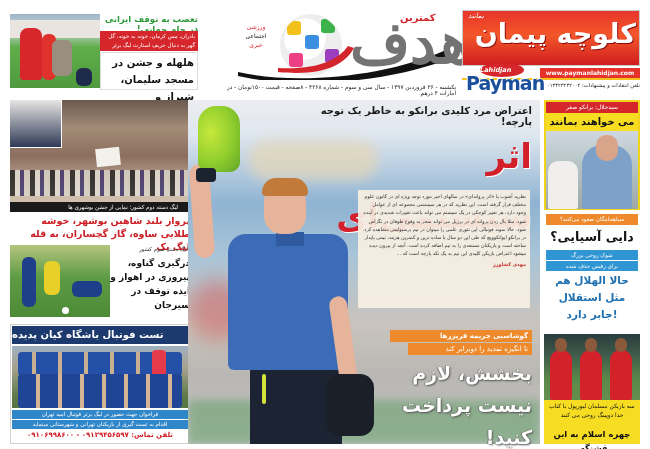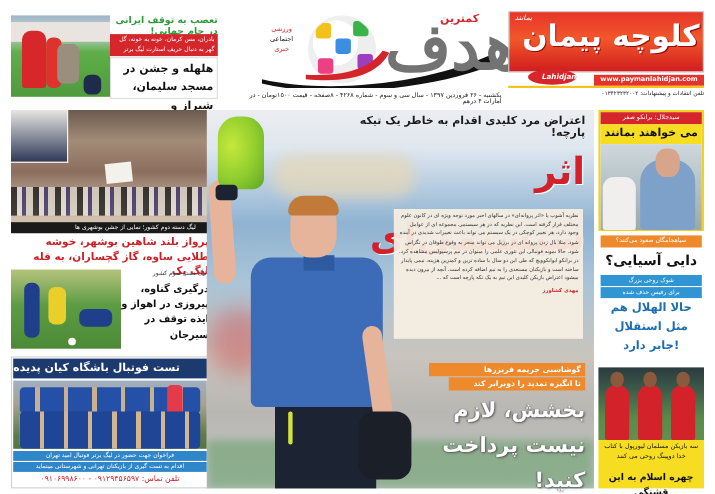--- a/index.html
+++ b/index.html
@@ -29,21 +29,21 @@
   #logo-tags { left: 238px; top: 22px; width: 36px; font-size: 6px; line-height: 9px; text-align: center; }
   #dateline { left: 226px; top: 84px; width: 230px; font-size: 5.8px; color: #222; }
   #ad-red { left: 462px; top: 10px; width: 178px; height: 56px;
     background: linear-gradient(180deg,#e8352a 0%,#f2572a 45%,#d11d1f 100%); border: 1px solid #c9c9c9; }
   #ad-title { left: 472px; top: 16px; width: 164px; font-size: 27px; font-weight: bold; color: #fff; line-height: 36px; text-shadow: 1px 1px 0 #8a0d10; text-align: right; }
   #ad-brandsig { left: 468px; top: 12px; font-size: 7px; color: #fff; font-style: italic; }
   #ad-url { left: 540px; top: 68px; width: 100px; height: 10px; background: #e5322a; color: #fff; font-size: 6px; line-height: 10px; text-align:center; font-weight: bold; }
   #ad-yellow { left: 462px; top: 78px; width: 178px; height: 2px; background: #f7c21c; }
   #ad-phone { left: 536px; top: 82px; width: 104px; font-size: 5.2px; color: #222; }
   #ad-logo { left: 466px; top: 63px; width: 74px; height: 30px; }
-  #ad-logo .oval { position:absolute; left:14px; top:0; width:44px; height:14px; border-radius:50%; background:#d6262b; color:#fff; font-size:6.5px; text-align:right; line-height:14px; font-style: italic; font-weight: bold; }
+  #ad-logo .oval { position:absolute; left:14px; top:0; width:44px; height:14px; border-radius:50%; background:#d6262b; color:#fff; font-size:6.5px; text-align:left; line-height:14px; font-style: italic; font-weight: bold; }
   #ad-logo .word { position:absolute; left:0; top:10px; font-size:19px; font-weight:bold; color:#1b4f9c; line-height:20px; letter-spacing:-1px; text-shadow: 1px 1px 0 #fff, -1px -1px 0 #fff; font-family: "DejaVu Sans", sans-serif; }
 
   
   #lc-photo1 { left: 10px; top: 100px; width: 180px; height: 112px;
     background: linear-gradient(180deg,#6b5a4e 0%,#a38c78 25%,#8c6e5e 50%,#c9b7a4 80%,#d9c9b6 100%); overflow: hidden; }
   #lc-photo1 .inset { position:absolute; left:0; top:0; width:52px; height:48px; background: linear-gradient(180deg,#e8e6e3,#2f3a57); border-right:1px solid #fff; border-bottom:1px solid #fff; }
   #lc-photo1 .flag { position:absolute; left:86px; top:48px; width:24px; height:18px; background:#f3f1ec; transform: rotate(-6deg); }
   #lc-photo1 .crowd { position:absolute; left:0; top:70px; width:180px; height:26px;
     background: repeating-linear-gradient(90deg,#1c1c1c 0 5px,#e7e1d7 5px 10px,#3b2f6a 10px 14px,#d9d3c8 14px 20px); opacity:.8; }
   #lc-caption { left: 10px; top: 202px; width: 180px; height: 10px; background: #1a1a1a; color: #fff; font-size: 5.5px; line-height: 10px; padding-right: 12px; }
@@ -60,21 +60,21 @@
   #lc-ad-title { left: 12px; top: 326px; width: 176px; height: 18px; background: #1d3a6e; color: #fff; font-size: 10px; font-weight: bold; text-align: left; line-height: 18px; }
   #lc-ad-photo { left: 12px; top: 346px; width: 176px; height: 62px;
     background: linear-gradient(180deg,#9fb0c0 0%,#a7a28f 35%,#5f7a4a 80%,#55753f 100%); overflow:hidden; }
   #lc-ad-photo .row1 { position:absolute; left:6px; top:6px; width:164px; height:24px;
     background: repeating-linear-gradient(90deg,#2450a8 0 14px,#c8b090 14px 18px,#2450a8 18px 26px); border-radius:4px; }
   #lc-ad-photo .row2 { position:absolute; left:6px; top:28px; width:164px; height:34px;
     background: repeating-linear-gradient(90deg,#1e4596 0 18px,#d3b595 18px 22px); border-radius:4px; }
   #lc-ad-photo .gk { position:absolute; left:140px; top:4px; width:14px; height:30px; background:#e53a4a; border-radius:4px; }
   #lc-ad-line1 { left: 12px; top: 410px; width: 176px; height: 9px; background: #2f86c8; color: #fff; font-size: 5.5px; line-height: 9px; text-align:center; }
   #lc-ad-line2 { left: 12px; top: 420px; width: 176px; height: 9px; background: #2f86c8; color: #fff; font-size: 5.5px; line-height: 9px; text-align:center; }
-  #lc-ad-phone { left: 12px; top: 431px; width: 176px; font-size: 7px; font-weight: normal; color: #d21f27; text-align:center; }
+  #lc-ad-phone { left: 12px; top: 431px; width: 176px; font-size: 7px; font-weight: bold; color: #d21f27; text-align:center; }
 
   
   #hero { left: 188px; top: 100px; width: 352px; height: 344px;
     background: linear-gradient(180deg,#ecedf0 0%,#dfe7ef 10%,#8fb3d2 30%,#a9c4d8 45%,#c9c4bd 65%,#b9b7b3 80%,#c3c6c7 100%); overflow:hidden; }
   #hero .blur1 { position:absolute; left:60px; top:40px; width:130px; height:40px; background:#e7d7b6; border-radius:30px; filter: blur(6px); opacity:.7; }
   #hero .blur2 { position:absolute; left:0; top:180px; width:60px; height:60px; background:#d43c3c; border-radius:30px; filter: blur(10px); opacity:.4; }
   #hero .green { position:absolute; left:0; top:300px; width:352px; height:44px; background:#5a9a5b; filter: blur(4px); opacity:.5; }
   
   #player-arm { left: 192px; top: 164px; width: 20px; height: 94px; background: #e7b39a; border-radius: 10px; transform: rotate(-4deg); }
   #player-boots { left: 198px; top: 106px; width: 42px; height: 66px;
@@ -87,21 +87,21 @@
   #player-shorts { left: 250px; top: 370px; width: 92px; height: 74px; background: #1c2434; }
   #player-stripe { left: 262px; top: 374px; width: 4px; height: 30px; background: #d4e33a; border-radius: 2px; }
   #player-arm2 { left: 334px; top: 296px; width: 18px; height: 86px; background: #e5b49b; border-radius: 9px; transform: rotate(-8deg); }
   #player-gloves { left: 326px; top: 374px; width: 48px; height: 62px; background: #1b1f28; border-radius: 14px; }
 
   #hero-kicker { left: 300px; top: 105px; width: 232px; font-size: 10px; font-weight: bold; color: #1a1a1a; }
   #hero-title { left: 300px; top: 126px; width: 232px; font-size: 34px; font-weight: bold; color: #d3202a; line-height: 60px; text-shadow: 1px 1px 0 #fff; }
   #hero-body { left: 358px; top: 190px; width: 172px; height: 118px; background: rgba(247,239,226,.93); font-size: 4.8px; line-height: 8.2px; color: #333; padding: 3px 4px; overflow: hidden; }
   #hero-body .author { color: #c5302f; font-weight: bold; display:block; margin-top: 2px; }
   #hero-sub1 { left: 390px; top: 330px; width: 142px; height: 12px; background: #ef8a2c; color: #fff; font-size: 7px; line-height: 12px; padding-right: 4px; font-weight: bold; padding-left: 48px; }
-  #hero-sub2 { left: 408px; top: 343px; width: 124px; height: 12px; background: #ef8a2c; color: #fff; font-size: 7px; line-height: 12px; padding-right: 4px; font-weight: bold; }
+  #hero-sub2 { left: 408px; top: 343px; width: 124px; height: 12px; background: #ef8a2c; color: #fff; font-size: 7px; line-height: 12px; padding-right: 4px; font-weight: normal; }
   #hero-head2 { left: 360px; top: 357px; width: 172px; font-size: 19px; font-weight: bold; color: #fff; line-height: 32px; text-shadow: 1px 1px 2px #555, -1px 0 1px #777; }
 
   
   #rc-box1 { left: 544px; top: 100px; width: 96px; height: 110px; border: 2px solid #f0d31a; background:#fff; }
   #rc-kicker1 { left: 546px; top: 102px; width: 92px; height: 11px; background: #d5262b; color: #fff; font-size: 5.8px; line-height: 11px; text-align:center; }
   #rc-head1 { left: 546px; top: 113px; width: 92px; height: 18px; background: #f7dd22; color: #111; font-size: 10px; font-weight: bold; text-align:center; line-height: 18px; }
   #rc-photo1 { left: 546px; top: 131px; width: 92px; height: 78px;
     background: linear-gradient(180deg,#cfd7de 0%,#b8c6c9 40%,#9ea9a6 100%); overflow:hidden; }
   #rc-photo1 .man { position:absolute; left:36px; top:14px; width:50px; height:64px; background:#7ea1c9; border-radius: 20px 20px 4px 4px; }
   #rc-photo1 .face { position:absolute; left:50px; top:4px; width:22px; height:26px; background:#d8a58a; border-radius:10px; }
@@ -154,20 +154,21 @@
 <div id="dateline" class="abs rtl">یکشنبه - ۲۶ فروردین ۱۳۹۷ - سال سی و سوم - شماره ۴۲۶۸ - ۸صفحه - قیمت ۱۵۰۰تومان - در امارات ۴ درهم</div>
 
 <div id="ad-red" class="abs"></div>
 <div id="ad-brandsig" class="abs">بمانند</div>
 <div id="ad-title" class="abs rtl">کلوچه پیمان</div>
 <div id="ad-url" class="abs">www.paymanlahidjan.com</div>
 <div id="ad-yellow" class="abs"></div>
 <div id="ad-phone" class="abs rtl">تلفن انتقادات و پیشنهادات: ۰۱۳۴۲۳۲۳۲۰۰۲</div>
 <div id="ad-logo" class="abs">
   <div class="oval">Lahidjan</div>
+  <div class="word">Payman</div>
 </div>
 
 <div id="lc-photo1" class="abs">
   <div class="inset"></div>
     <div class="flag"></div>
     <div class="crowd"></div>
 </div>
 <div id="lc-caption" class="abs rtl">لیگ دسته دوم کشور؛ نمایی از جشن بوشهری ها</div>
 <div id="lc-head1" class="abs rtl">پرواز بلند شاهین بوشهر، خوشه طلایی ساوه، گاز گچساران، به قله لیگ یک</div>
 
@@ -201,21 +202,21 @@
 <div id="player-hand" class="abs"></div>
 <div id="player-shirt" class="abs"></div>
 <div id="player-collar" class="abs"></div>
 <div id="player-head" class="abs"></div>
 <div id="player-hair" class="abs"></div>
 <div id="player-shorts" class="abs"></div>
 <div id="player-stripe" class="abs"></div>
 <div id="player-arm2" class="abs"></div>
 <div id="player-gloves" class="abs"></div>
 
-<div id="hero-kicker" class="abs rtl">اعتراض مرد کلیدی اقدام به خاطر یک تیکه پارچه!</div>
+<div id="hero-kicker" class="abs rtl">اعتراض مرد کلیدی برانکو به خاطر یک توجه پارچه!</div>
 <div id="hero-title" class="abs rtl">اثر سیستمی‌ای</div>
 <div id="hero-body" class="abs rtl">
   <span>نظریه آشوب یا «اثر پروانه‌ای» در سالهای اخیر مورد توجه ویژه ای در کانون علوم مختلف قرار گرفته است. این نظریه که در هر سیستمی مجموعه ای از عوامل وجود دارد، هر تغییر کوچکی در یک سیستم می تواند باعث تغییرات شدیدی در آینده شود. مثلا بال زدن پروانه ای در برزیل می تواند منجر به وقوع طوفان در تگزاس شود. حالا نمونه فوتبالی این تئوری علمی را میتوان در تیم پرسپولیس مشاهده کرد. در برانکو ایوانکوویچ که طی این دو سال با ساده ترین و کمترین هزینه، تیمی پایدار ساخته است و بازیکنان مستعدی را به تیم اضافه کرده است. آنچه از بیرون دیده میشود اعتراض بازیکن کلیدی این تیم به یک تکه پارچه است که ...</span>
   <span class="author">مهدی کشاورز</span>
 </div>
 <div id="hero-sub1" class="abs rtl">گوشاسبی جریمه فریزرها را صفر کرد</div>
 <div id="hero-sub2" class="abs rtl">تا انگیزه تمدید را دوبرابر کند</div>
 <div id="hero-head2" class="abs rtl">بخشش، لازم نیست پرداخت کنید!</div>
 
 <div id="rc-box1" class="abs"></div>

